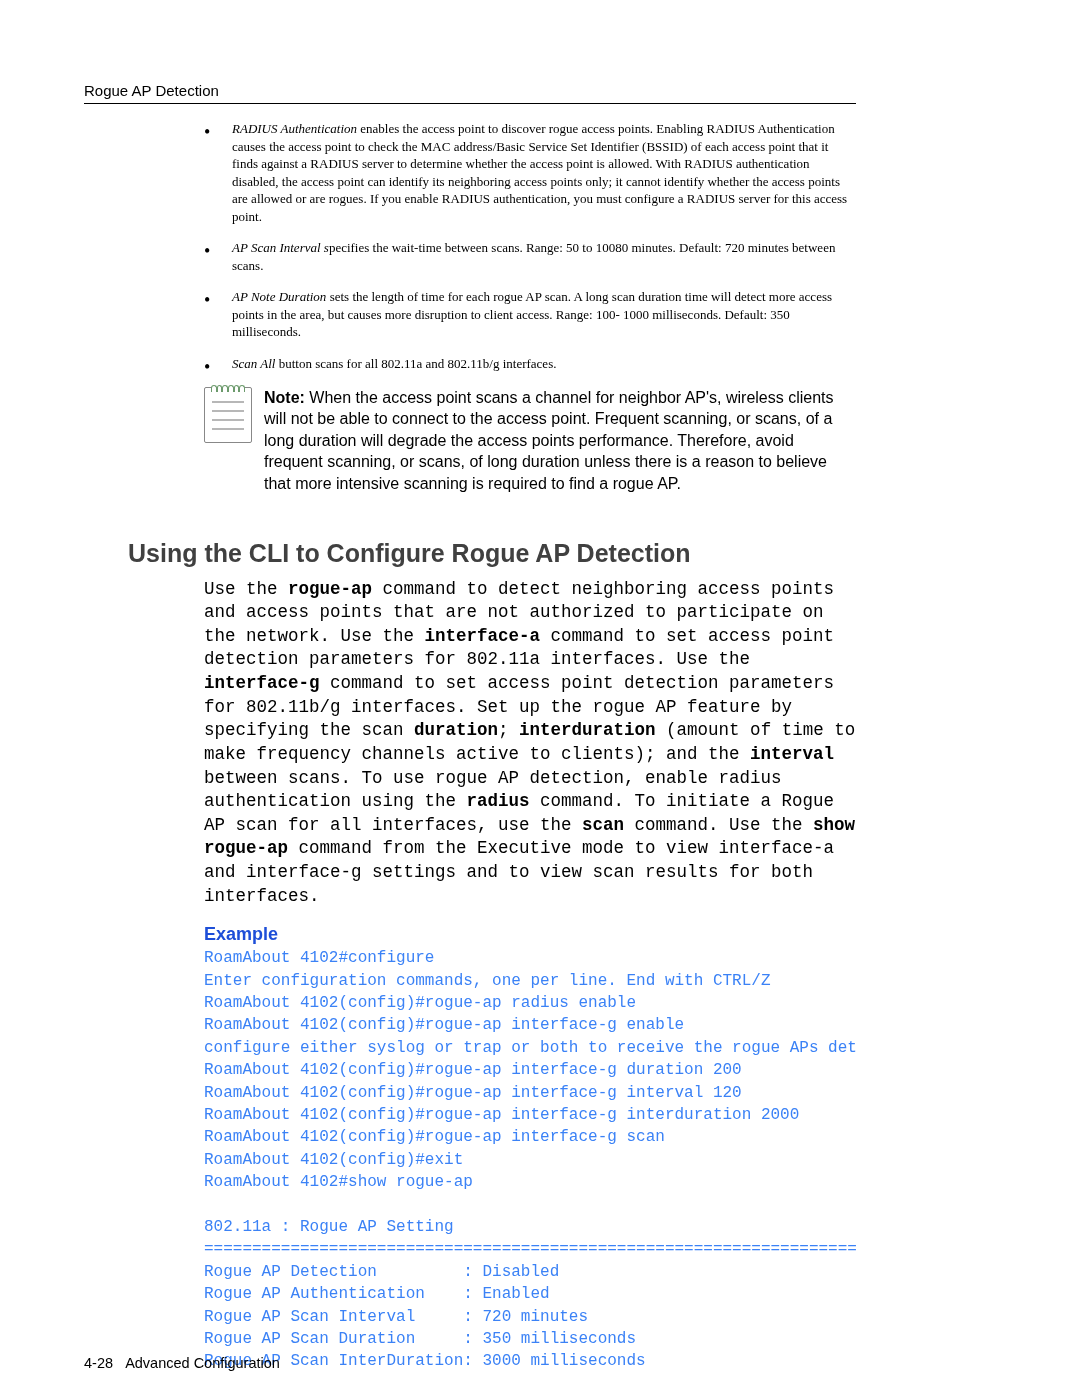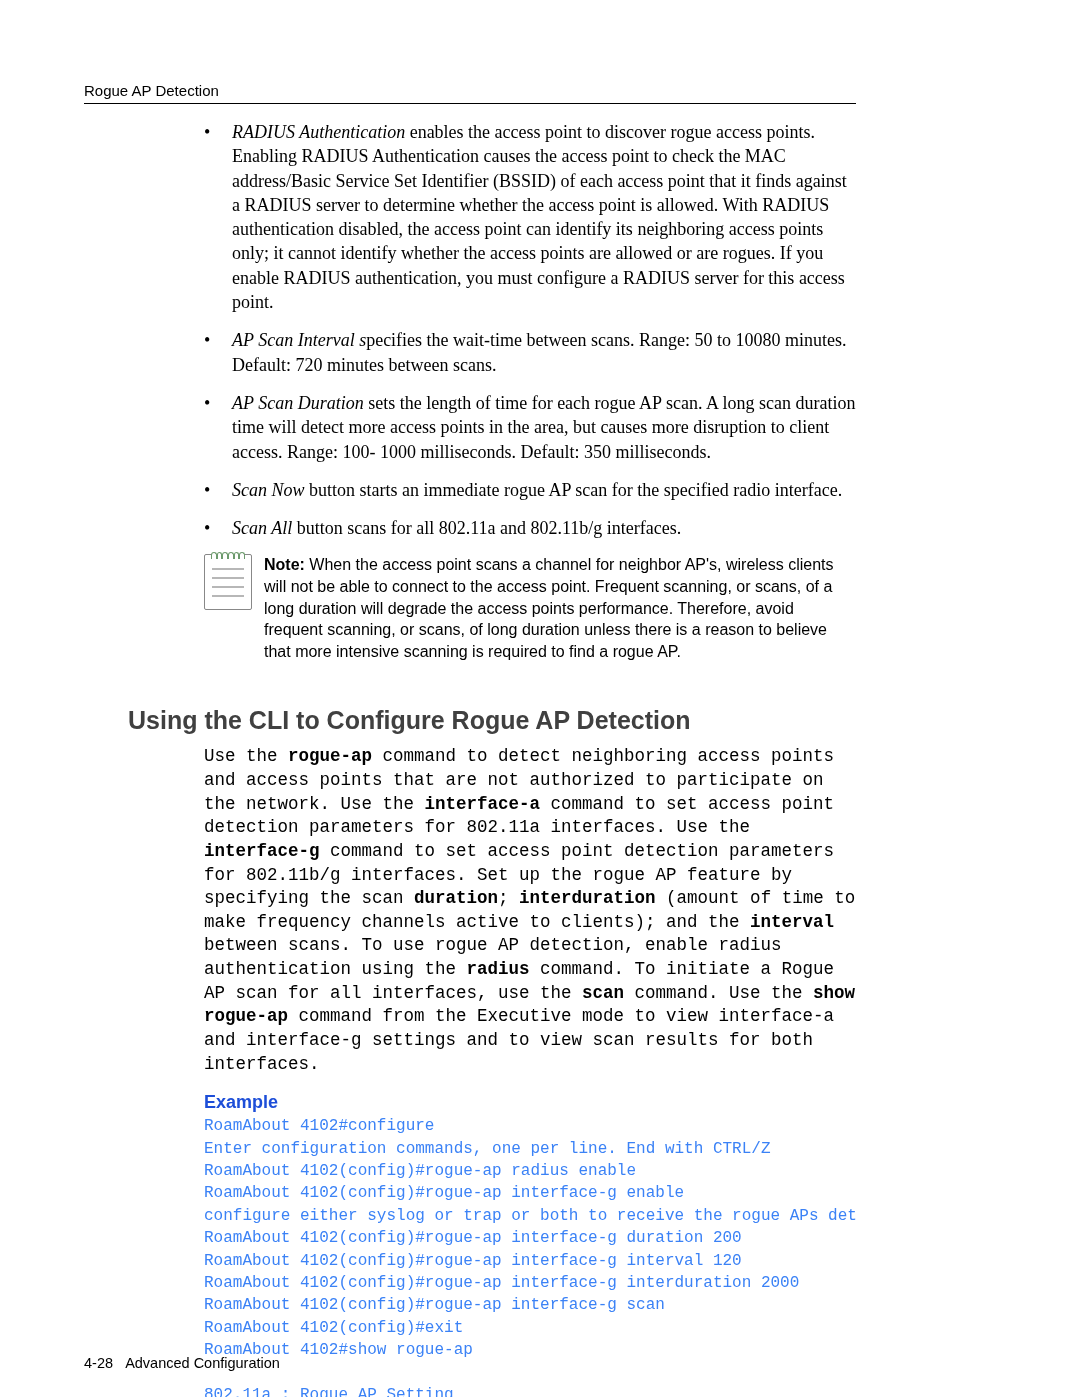--- a/index.html
+++ b/index.html
@@ -34,21 +34,21 @@
   ul.bullets {
     list-style: none;
     margin: 0 0 0 120px;
     padding: 0;
     max-width: 760px;
   }
   ul.bullets > li {
     position: relative;
     padding-left: 28px;
     margin-bottom: 14px;
-    font-size: 18px;
+    font-size: 13px;
     line-height: 1.35;
   }
   ul.bullets > li::before {
     content: "•";
     position: absolute;
     left: 0;
     top: 0;
     font-size: 18px;
   }
   .term {
@@ -152,24 +152,21 @@
   <hr class="hr">
 
   <ul class="bullets">
     <li>
       <span class="term">RADIUS Authentication</span><span> enables the access point to discover rogue access points. Enabling RADIUS Authentication causes the access point to check the MAC address/Basic Service Set Identifier (BSSID) of each access point that it finds against a RADIUS server to determine whether the access point is allowed. With RADIUS authentication disabled, the access point can identify its neighboring access points only; it cannot identify whether the access points are allowed or are rogues. If you enable RADIUS authentication, you must configure a RADIUS server for this access point.</span>
     </li>
     <li>
       <span class="term">AP Scan Interval s</span><span>pecifies the wait-time between scans. Range: 50 to 10080 minutes. Default: 720 minutes between scans.</span>
     </li>
     <li>
-      <span class="term">AP Scan Duration</span><span> sets the length of time for each rogue AP scan. A long scan duration time will detect more access points in the area, but causes more disruption to client access. Range: 100- 1000 milliseconds. Default: 350 milliseconds.</span>
-    </li>
-    <li>
-      <span class="term">Scan Now</span><span> button starts an immediate rogue AP scan for the specified radio interface.</span>
+      <span class="term">AP Note Duration</span><span> sets the length of time for each rogue AP scan. A long scan duration time will detect more access points in the area, but causes more disruption to client access. Range: 100- 1000 milliseconds. Default: 350 milliseconds.</span>
     </li>
     <li>
       <span class="term">Scan All</span><span> button scans for all 802.11a and 802.11b/g interfaces.</span>
     </li>
   </ul>
 
   <div class="note-block">
     <div class="note-icon">
       <div class="spiral">
           <span></span>

